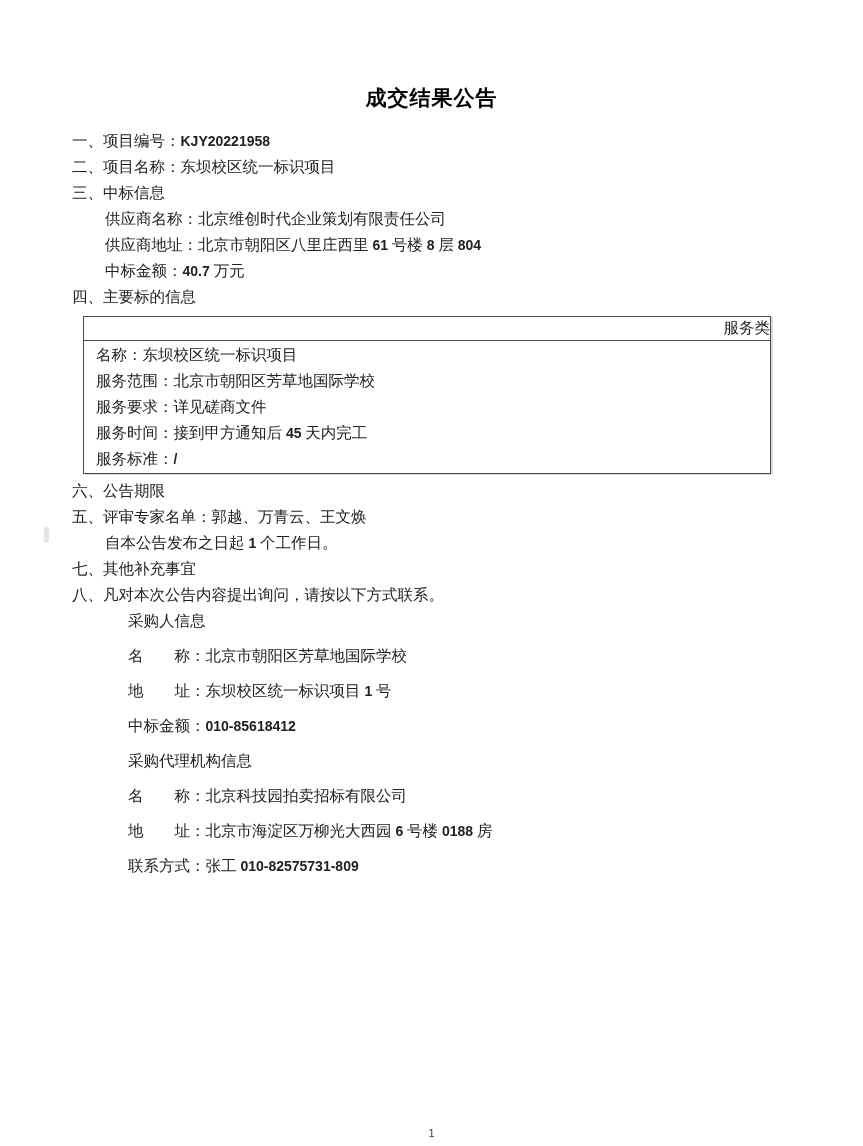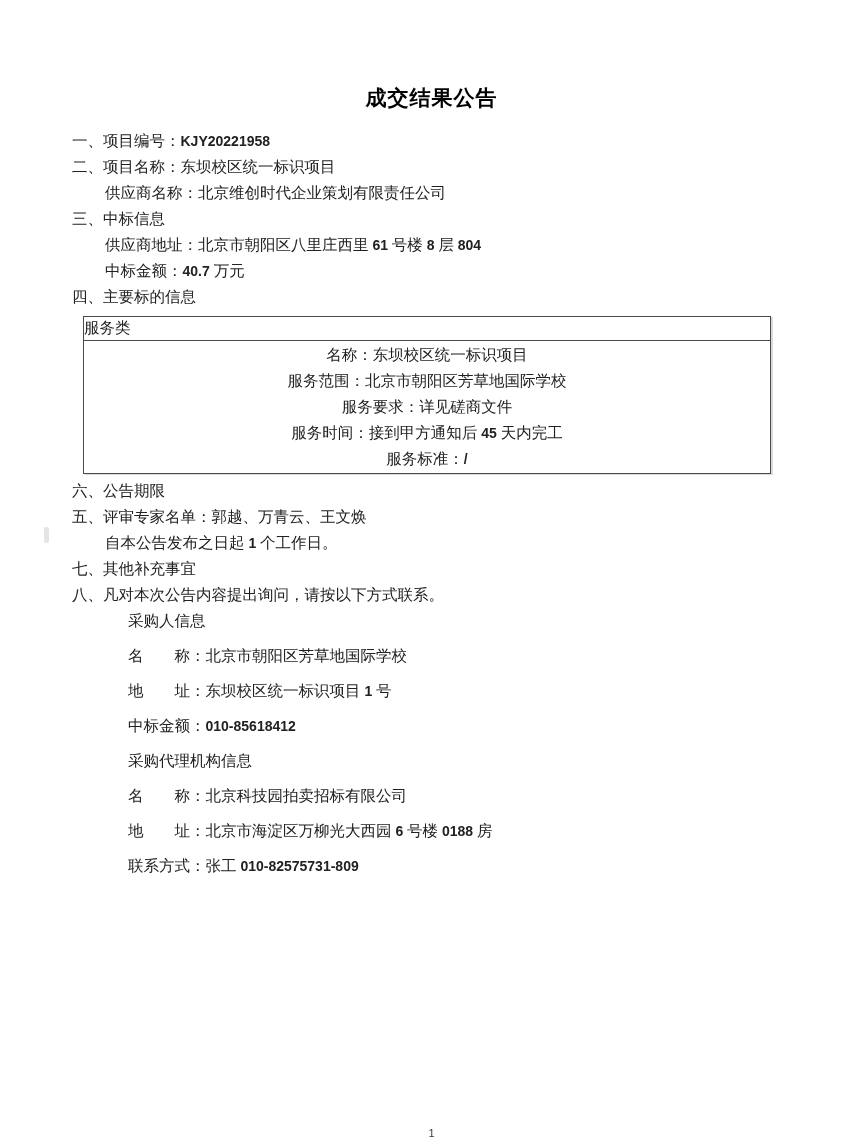--- a/index.html
+++ b/index.html
@@ -35,26 +35,26 @@
     font-weight: 600;
     font-size: 14px;
   }
 
   .bid-table {
     border-collapse: collapse;
     width: 688px;
     margin: 6px 0 4px 11px;
     box-shadow: 2px 1px 0 rgba(175,175,175,0.45);
   }
-  .bid-table th, .bid-table td { border: 1px solid #4a4a4a; text-align: center; }
+  .bid-table th, .bid-table td { border: 1px solid #4a4a4a; }
   .bid-table th {
     font-weight: 400;
     font-size: 15.5px;
     height: 23px;
-    text-align: left;
+    text-align: right;
     padding: 0;
   }
   .bid-table td { padding: 1px 12px; }
   .bid-table .trow { line-height: 26px; font-size: 15.5px; white-space: pre-wrap; }
 
   .contact-block { padding-left: 56px; }
   .contact-heading { line-height: 20px; margin: 3px 0 15px 0; }
   .contact-line    { line-height: 20px; margin-bottom: 15px; white-space: pre-wrap; }
 
   .scan-artifact {
@@ -80,23 +80,23 @@
 <div class="page">
 
   <div class="doc-title">成交结果公告</div>
 
   <div class="content">
 
     <div class="line"><span>一、项目编号：</span><span class="num">KJY20221958</span></div>
 
     <div class="line"><span>二、项目名称：东坝校区统一标识项目</span></div>
 
+    <div class="line"><span>三、中标信息</span></div>
+
     <div class="line sub"><span>供应商名称：北京维创时代企业策划有限责任公司</span></div>
-
-    <div class="line"><span>三、中标信息</span></div>
 
     <div class="line sub"><span>供应商地址：北京市朝阳区八里庄西里 </span><span class="num">61</span><span> 号楼 </span><span class="num">8</span><span> 层 </span><span class="num">804</span></div>
 
     <div class="line sub"><span>中标金额：</span><span class="num">40.7</span><span> 万元</span></div>
 
     <div class="line"><span>四、主要标的信息</span></div>
 
     <table class="bid-table">
       <tbody>
           <tr>

